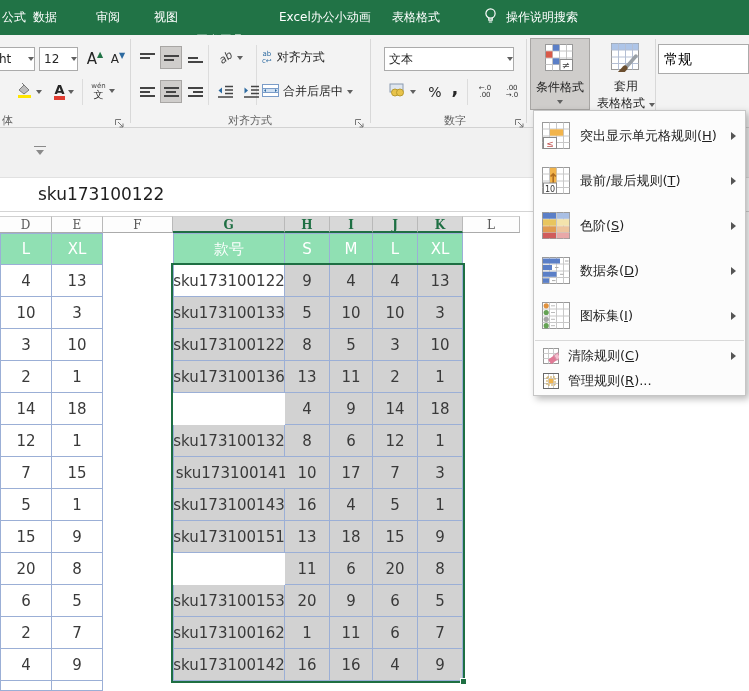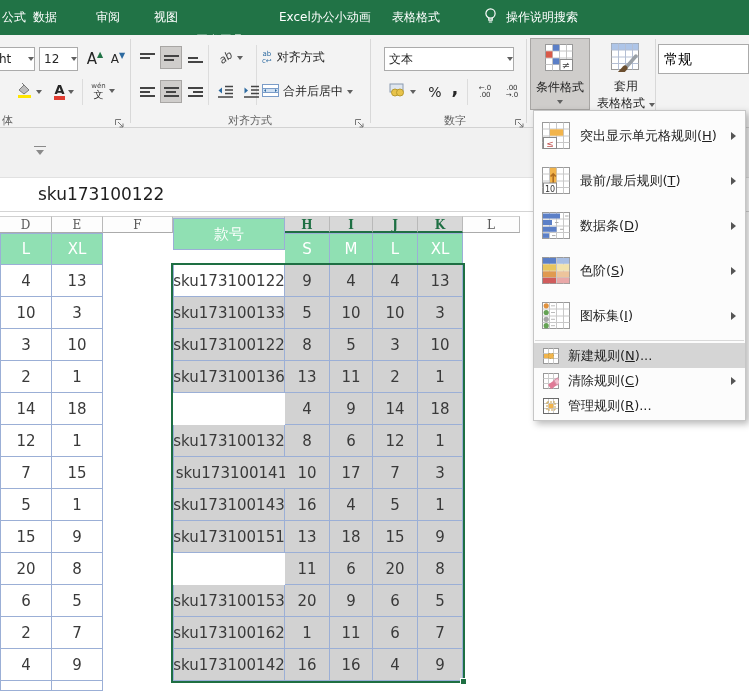--- a/index.html
+++ b/index.html
@@ -312,21 +312,21 @@
       <div class="cell first-col" style="left: 0px; top: 341px; width: 52px; height: 32px;">20</div>
       <div class="cell " style="left: 52px; top: 341px; width: 51px; height: 32px;">8</div>
       <div class="cell first-col" style="left: 0px; top: 373px; width: 52px; height: 32px;">6</div>
       <div class="cell " style="left: 52px; top: 373px; width: 51px; height: 32px;">5</div>
       <div class="cell first-col" style="left: 0px; top: 405px; width: 52px; height: 32px;">2</div>
       <div class="cell " style="left: 52px; top: 405px; width: 51px; height: 32px;">7</div>
       <div class="cell first-col" style="left: 0px; top: 437px; width: 52px; height: 32px;">4</div>
       <div class="cell " style="left: 52px; top: 437px; width: 51px; height: 32px;">9</div>
       <div class="cell first-col" style="left: 0px; top: 469px; width: 52px; height: 10px;"></div>
       <div class="cell " style="left: 52px; top: 469px; width: 51px; height: 10px;"></div>
-      <div class="cell head-row first-col" style="left: 173px; top: 6px; width: 112px; height: 32px; background: rgb(144, 224, 179);">款号</div>
+      <div class="cell head-row first-col" style="left: 173px; top: 21px; width: 112px; height: 32px; background: rgb(144, 224, 179);">款号</div>
       <div class="cell head-row" style="left: 285px; top: 21px; width: 45px; height: 32px; background: rgb(144, 224, 179);">S</div>
       <div class="cell head-row" style="left: 330px; top: 21px; width: 43px; height: 32px; background: rgb(144, 224, 179);">M</div>
       <div class="cell head-row" style="left: 373px; top: 21px; width: 45px; height: 32px; background: rgb(144, 224, 179);">L</div>
       <div class="cell head-row" style="left: 418px; top: 21px; width: 45px; height: 32px; background: rgb(144, 224, 179);">XL</div>
       <div class="cell  first-col" style="left: 173px; top: 53px; width: 112px; height: 32px;">sku173100122</div>
       <div class="cell grayed" style="left: 285px; top: 53px; width: 45px; height: 32px;">9</div>
       <div class="cell grayed" style="left: 330px; top: 53px; width: 43px; height: 32px;">4</div>
       <div class="cell grayed" style="left: 373px; top: 53px; width: 45px; height: 32px;">4</div>
       <div class="cell grayed" style="left: 418px; top: 53px; width: 45px; height: 32px;">13</div>
       <div class="cell grayed first-col" style="left: 173px; top: 85px; width: 112px; height: 32px;">sku173100133</div>
@@ -418,75 +418,64 @@
           </svg>
         </span>
         <span class="mi-label">最前/最后规则(<u>T</u>)</span>
         <span class="mi-arrow"></span>
       </div>
       <div class="menu-item large">
         <span class="mi-icon">
           <svg width="30" height="30" viewBox="0 0 30 30">
             <rect x="0.5" y="1.5" width="27" height="26" fill="#fff" stroke="#9a9a9a"></rect>
             <path d="M7.5 1.5V27.5M14.5 1.5V27.5M21.5 1.5V27.5M0.5 8H27.5M0.5 15H27.5M0.5 21.5H27.5" stroke="#c8c8c8" fill="none"></path>
-            <rect x="1" y="2.5" width="17" height="5" fill="#5b7fc7"></rect>
-            <rect x="1" y="9" width="9" height="5" fill="#5b7fc7"></rect>
-            <rect x="1" y="15.8" width="13.5" height="5" fill="#5b7fc7"></rect>
-            <rect x="1" y="22.3" width="6" height="4.6" fill="#5b7fc7"></rect>
-            <path d="M23 5h3.5M13 11.5h3.5M18 18.3h3.5M10 24.6h3.5" stroke="#aaa"></path>
-          </svg>
-        </span>
-        <span class="mi-label">数据条(<u>D</u>)</span>
-        <span class="mi-arrow"></span>
-      </div>
-      <div class="menu-item large">
-        <span class="mi-icon">
-          <svg width="30" height="30" viewBox="0 0 30 30">
-            <rect x="0.5" y="1.5" width="27" height="26" fill="#fff" stroke="#9a9a9a"></rect>
-            <path d="M7.5 1.5V27.5M14.5 1.5V27.5M21.5 1.5V27.5M0.5 8H27.5M0.5 15H27.5M0.5 21.5H27.5" stroke="#c8c8c8" fill="none"></path>
             <rect x="1" y="2" width="13" height="5.7" fill="#5b7fc7"></rect>
             <rect x="1" y="8.3" width="13" height="6.4" fill="#e8c55e"></rect>
             <rect x="1" y="15.3" width="13" height="6" fill="#e09a50"></rect>
             <rect x="1" y="21.8" width="13" height="5.4" fill="#d05c5c"></rect>
             <rect x="15" y="2" width="12.2" height="5.7" fill="#a9bfe4"></rect>
             <rect x="15" y="8.3" width="12.2" height="6.4" fill="#f3e3ac"></rect>
             <rect x="15" y="15.3" width="12.2" height="6" fill="#edc49c"></rect>
             <rect x="15" y="21.8" width="12.2" height="5.4" fill="#e9a8a8"></rect>
           </svg>
         </span>
         <span class="mi-label">色阶(<u>S</u>)</span>
         <span class="mi-arrow"></span>
       </div>
       <div class="menu-item large">
         <span class="mi-icon">
           <svg width="30" height="30" viewBox="0 0 30 30">
             <rect x="0.5" y="1.5" width="27" height="26" fill="#fff" stroke="#9a9a9a"></rect>
             <path d="M7.5 1.5V27.5M14.5 1.5V27.5M21.5 1.5V27.5M0.5 8H27.5M0.5 15H27.5M0.5 21.5H27.5" stroke="#c8c8c8" fill="none"></path>
+            <rect x="1" y="2.5" width="17" height="5" fill="#5b7fc7"></rect>
+            <rect x="1" y="9" width="9" height="5" fill="#5b7fc7"></rect>
+            <rect x="1" y="15.8" width="13.5" height="5" fill="#5b7fc7"></rect>
+            <rect x="1" y="22.3" width="6" height="4.6" fill="#5b7fc7"></rect>
+            <path d="M23 5h3.5M13 11.5h3.5M18 18.3h3.5M10 24.6h3.5" stroke="#aaa"></path>
+          </svg>
+        </span>
+        <span class="mi-label">数据条(<u>D</u>)</span>
+        <span class="mi-arrow"></span>
+      </div>
+      <div class="menu-item large">
+        <span class="mi-icon">
+          <svg width="30" height="30" viewBox="0 0 30 30">
+            <rect x="0.5" y="1.5" width="27" height="26" fill="#fff" stroke="#9a9a9a"></rect>
+            <path d="M7.5 1.5V27.5M14.5 1.5V27.5M21.5 1.5V27.5M0.5 8H27.5M0.5 15H27.5M0.5 21.5H27.5" stroke="#c8c8c8" fill="none"></path>
             <circle cx="4.2" cy="4.8" r="2.6" fill="#e0913d"></circle>
             <circle cx="4.2" cy="11.5" r="2.6" fill="#66a355"></circle>
             <circle cx="4.2" cy="18.3" r="2.6" fill="#a6a6a6"></circle>
             <circle cx="4.2" cy="24.7" r="2.6" fill="#66a355"></circle>
             <path d="M9 4.8h4M9 11.5h4M9 18.3h4M9 24.7h4" stroke="#bbb"></path>
           </svg>
         </span>
         <span class="mi-label">图标集(<u>I</u>)</span>
         <span class="mi-arrow"></span>
       </div>
       <div class="menu-sep"></div>
-      <div class="menu-item small hl">
-        <span class="mi-icon">
-          <svg width="16" height="16" viewBox="0 0 16 16">
-            <rect x="0.5" y="0.5" width="15" height="15" fill="#fff" stroke="#999"></rect>
-            <path d="M5.5 0.5V15.5M10.5 0.5V15.5M0.5 5.5H15.5M0.5 10.5H15.5" stroke="#ccc" fill="none"></path>
-            <rect x="1" y="6" width="9.2" height="4.2" fill="#f2b44b"></rect>
-            <rect x="5.5" y="5.5" width="5" height="5" fill="none" stroke="#caa24a" stroke-dasharray="2 1"></rect>
-          </svg>
-        </span>
-        <span class="mi-label">新建规则(<u>N</u>)...</span>
-      </div>
       <div class="menu-item small">
         <span class="mi-icon">
           <svg width="16" height="16" viewBox="0 0 16 16">
             <rect x="0.5" y="0.5" width="15" height="15" fill="#fff" stroke="#999"></rect>
             <path d="M5.5 0.5V15.5M10.5 0.5V15.5M0.5 5.5H15.5M0.5 10.5H15.5" stroke="#ccc" fill="none"></path>
             <g transform="rotate(-35 10 10)">
               <rect x="5" y="8.5" width="8" height="5.5" fill="#e07a96"></rect>
               <rect x="12" y="8.5" width="4.5" height="5.5" fill="#f3c1cf" stroke="#d391a7"></rect>
             </g>
           </svg>

